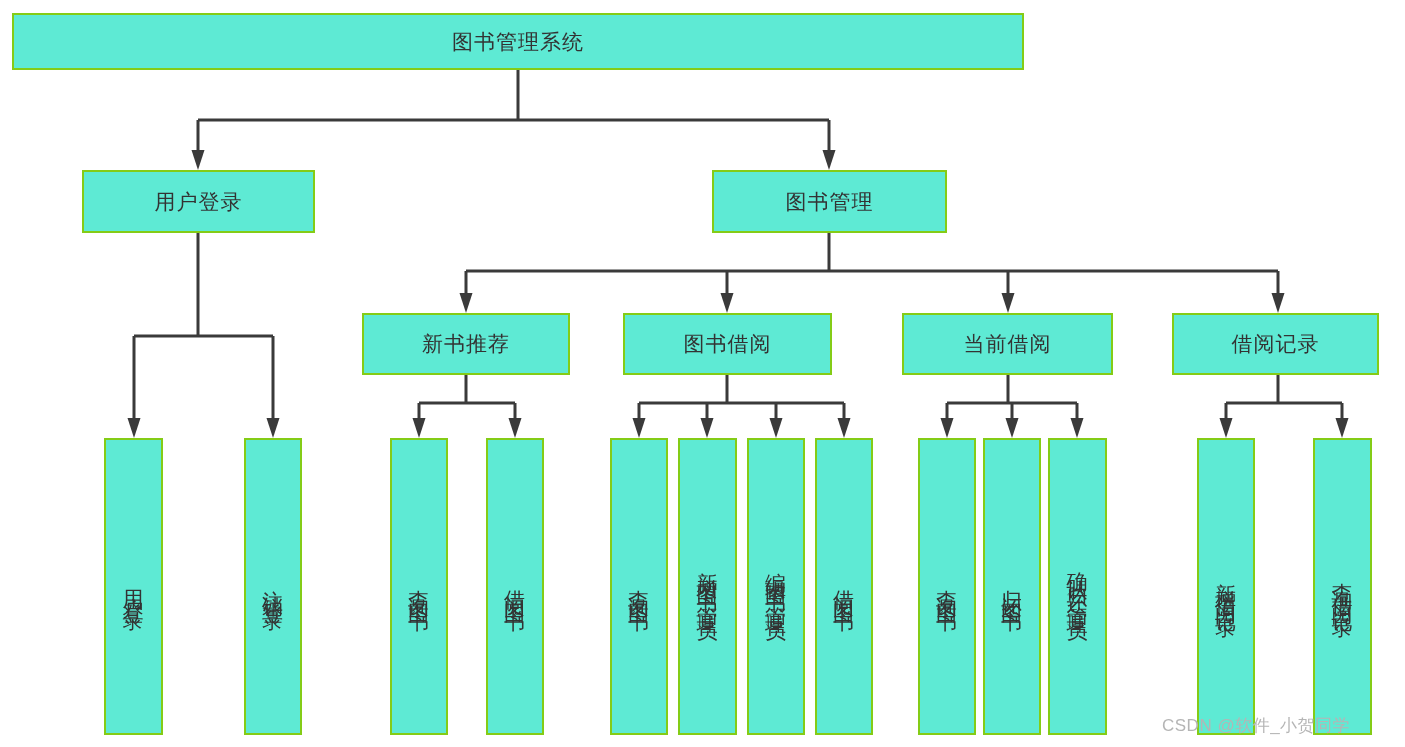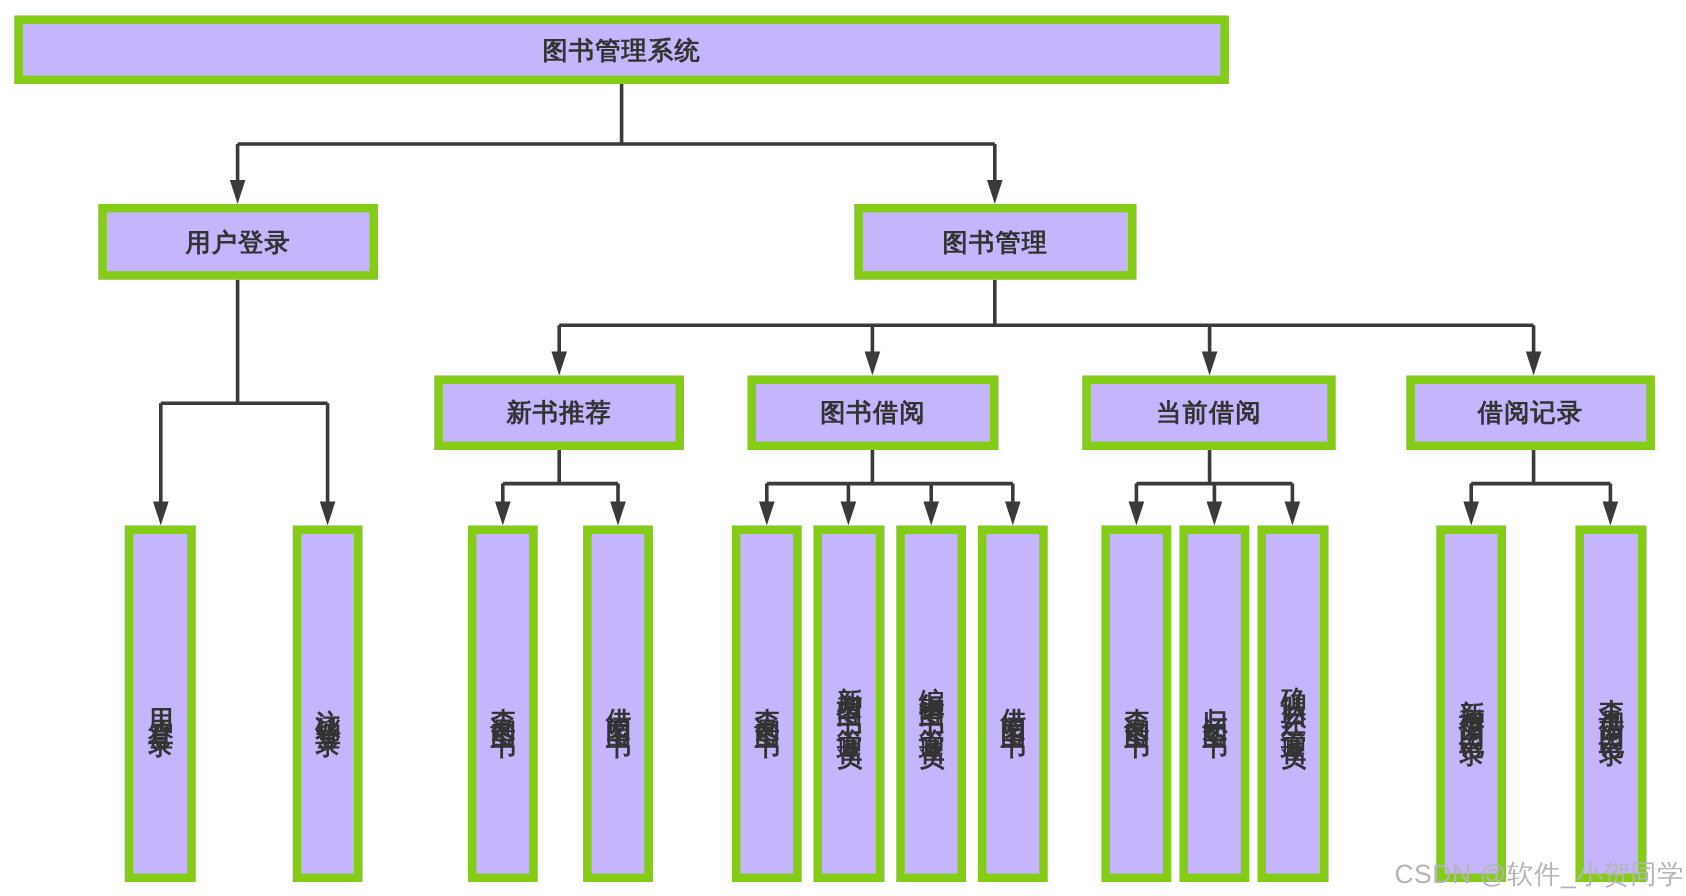--- a/index.html
+++ b/index.html
@@ -17,29 +17,28 @@
   }
   #connectors {
     position: absolute;
     left: 0;
     top: 0;
     z-index: 1;
   }
   .node {
     position: absolute;
     box-sizing: border-box;
-    background: #c4b5fd;
-    border: 7px solid #84cc16;
+    background: #5eead4;
+    border: 2px solid #84cc16;
     color: #333333;
     display: flex;
     align-items: center;
     justify-content: center;
     z-index: 2;
     letter-spacing: 1px;
-    font-weight: bold;
   }
   .root-node {
     left: 12px;  top: 13px;  width: 1012px; height: 57px;
     font-size: 21px;
   }
   .l2-node {
     top: 170px; height: 63px;
     font-size: 21px;
   }
   .l3-node {
@@ -53,21 +52,21 @@
     letter-spacing: 7px;
     line-height: 1;
     text-align: center;
   }
   .watermark {
     position: absolute;
     left: 1162px;
     top: 714px;
     z-index: 5;
     color: #b5b5b5;
-    font-size: 22px;
+    font-size: 17px;
     letter-spacing: 0.5px;
     white-space: nowrap;
   }
 </style>
 </head>
 <body>
 
 <div id="canvas">
 
   <svg id="connectors" width="1405" height="747" viewBox="0 0 1405 747" xmlns="http://www.w3.org/2000/svg">

